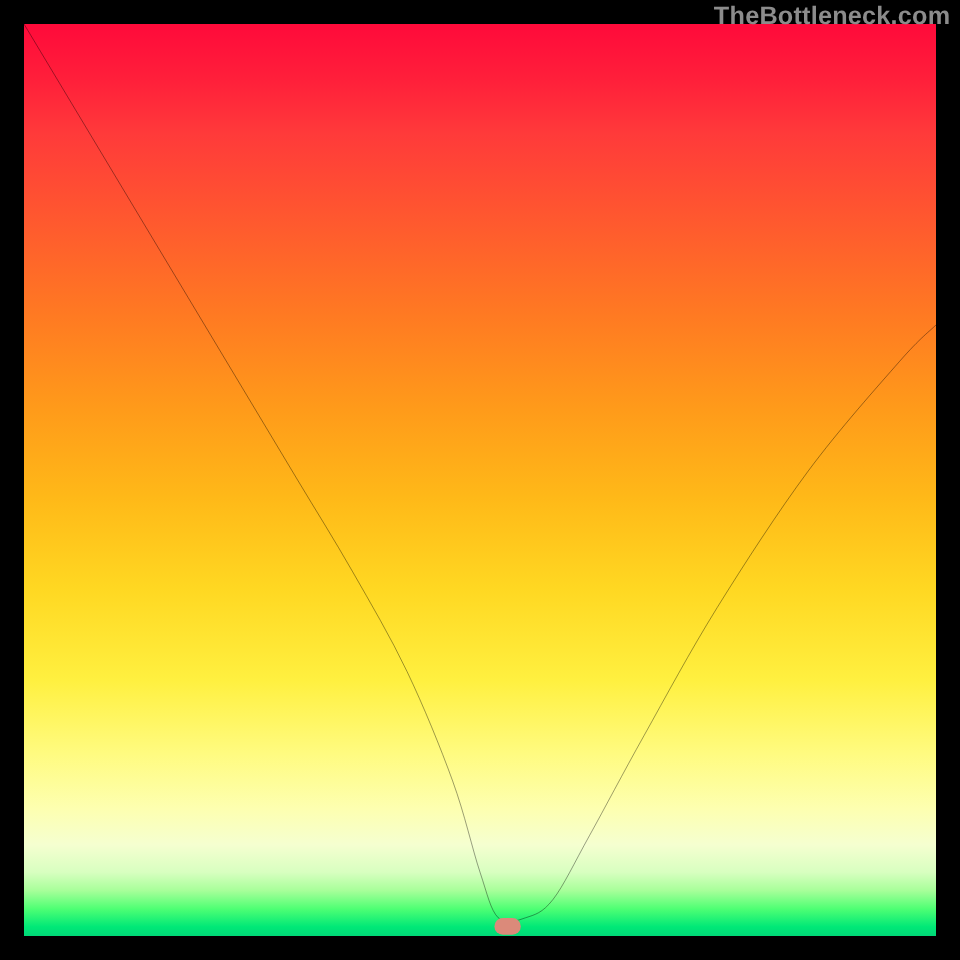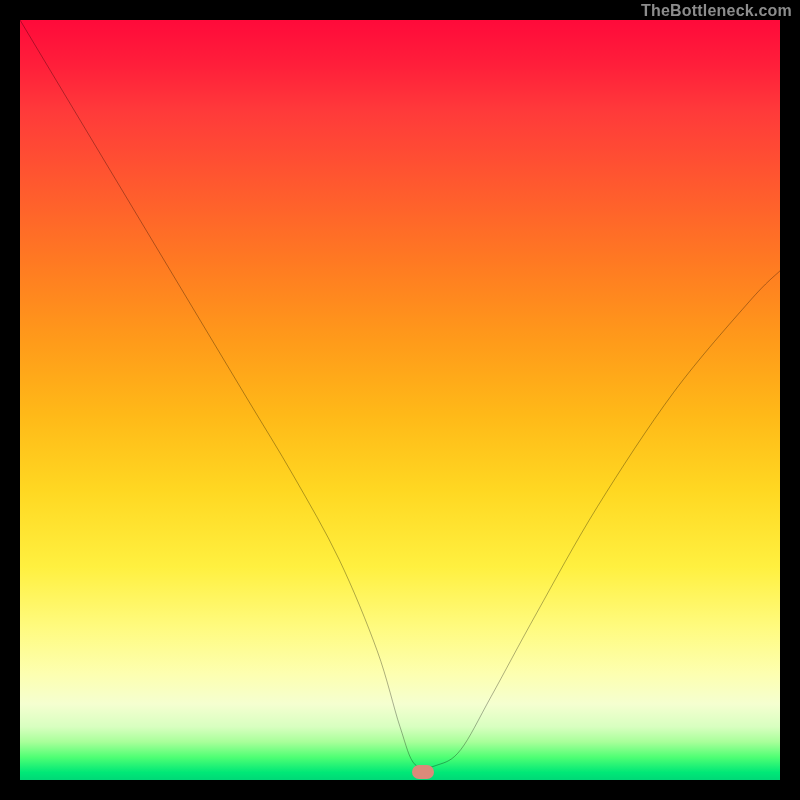--- a/index.html
+++ b/index.html
@@ -56,21 +56,21 @@
     width: 22px;
     height: 14px;
     border-radius: 7px;
     background: #db8a7a;
   }
   .watermark {
     position: absolute;
     top: 2px;
     right: 8px;
     color: #8c8c8c;
-    font-size: 16px;
+    font-size: 21px;
     font-weight: 600;
     letter-spacing: 0.2px;
   }
 </style>
 </head>
 <body>
 
 <div class="frame">
   <div class="plot">
 

